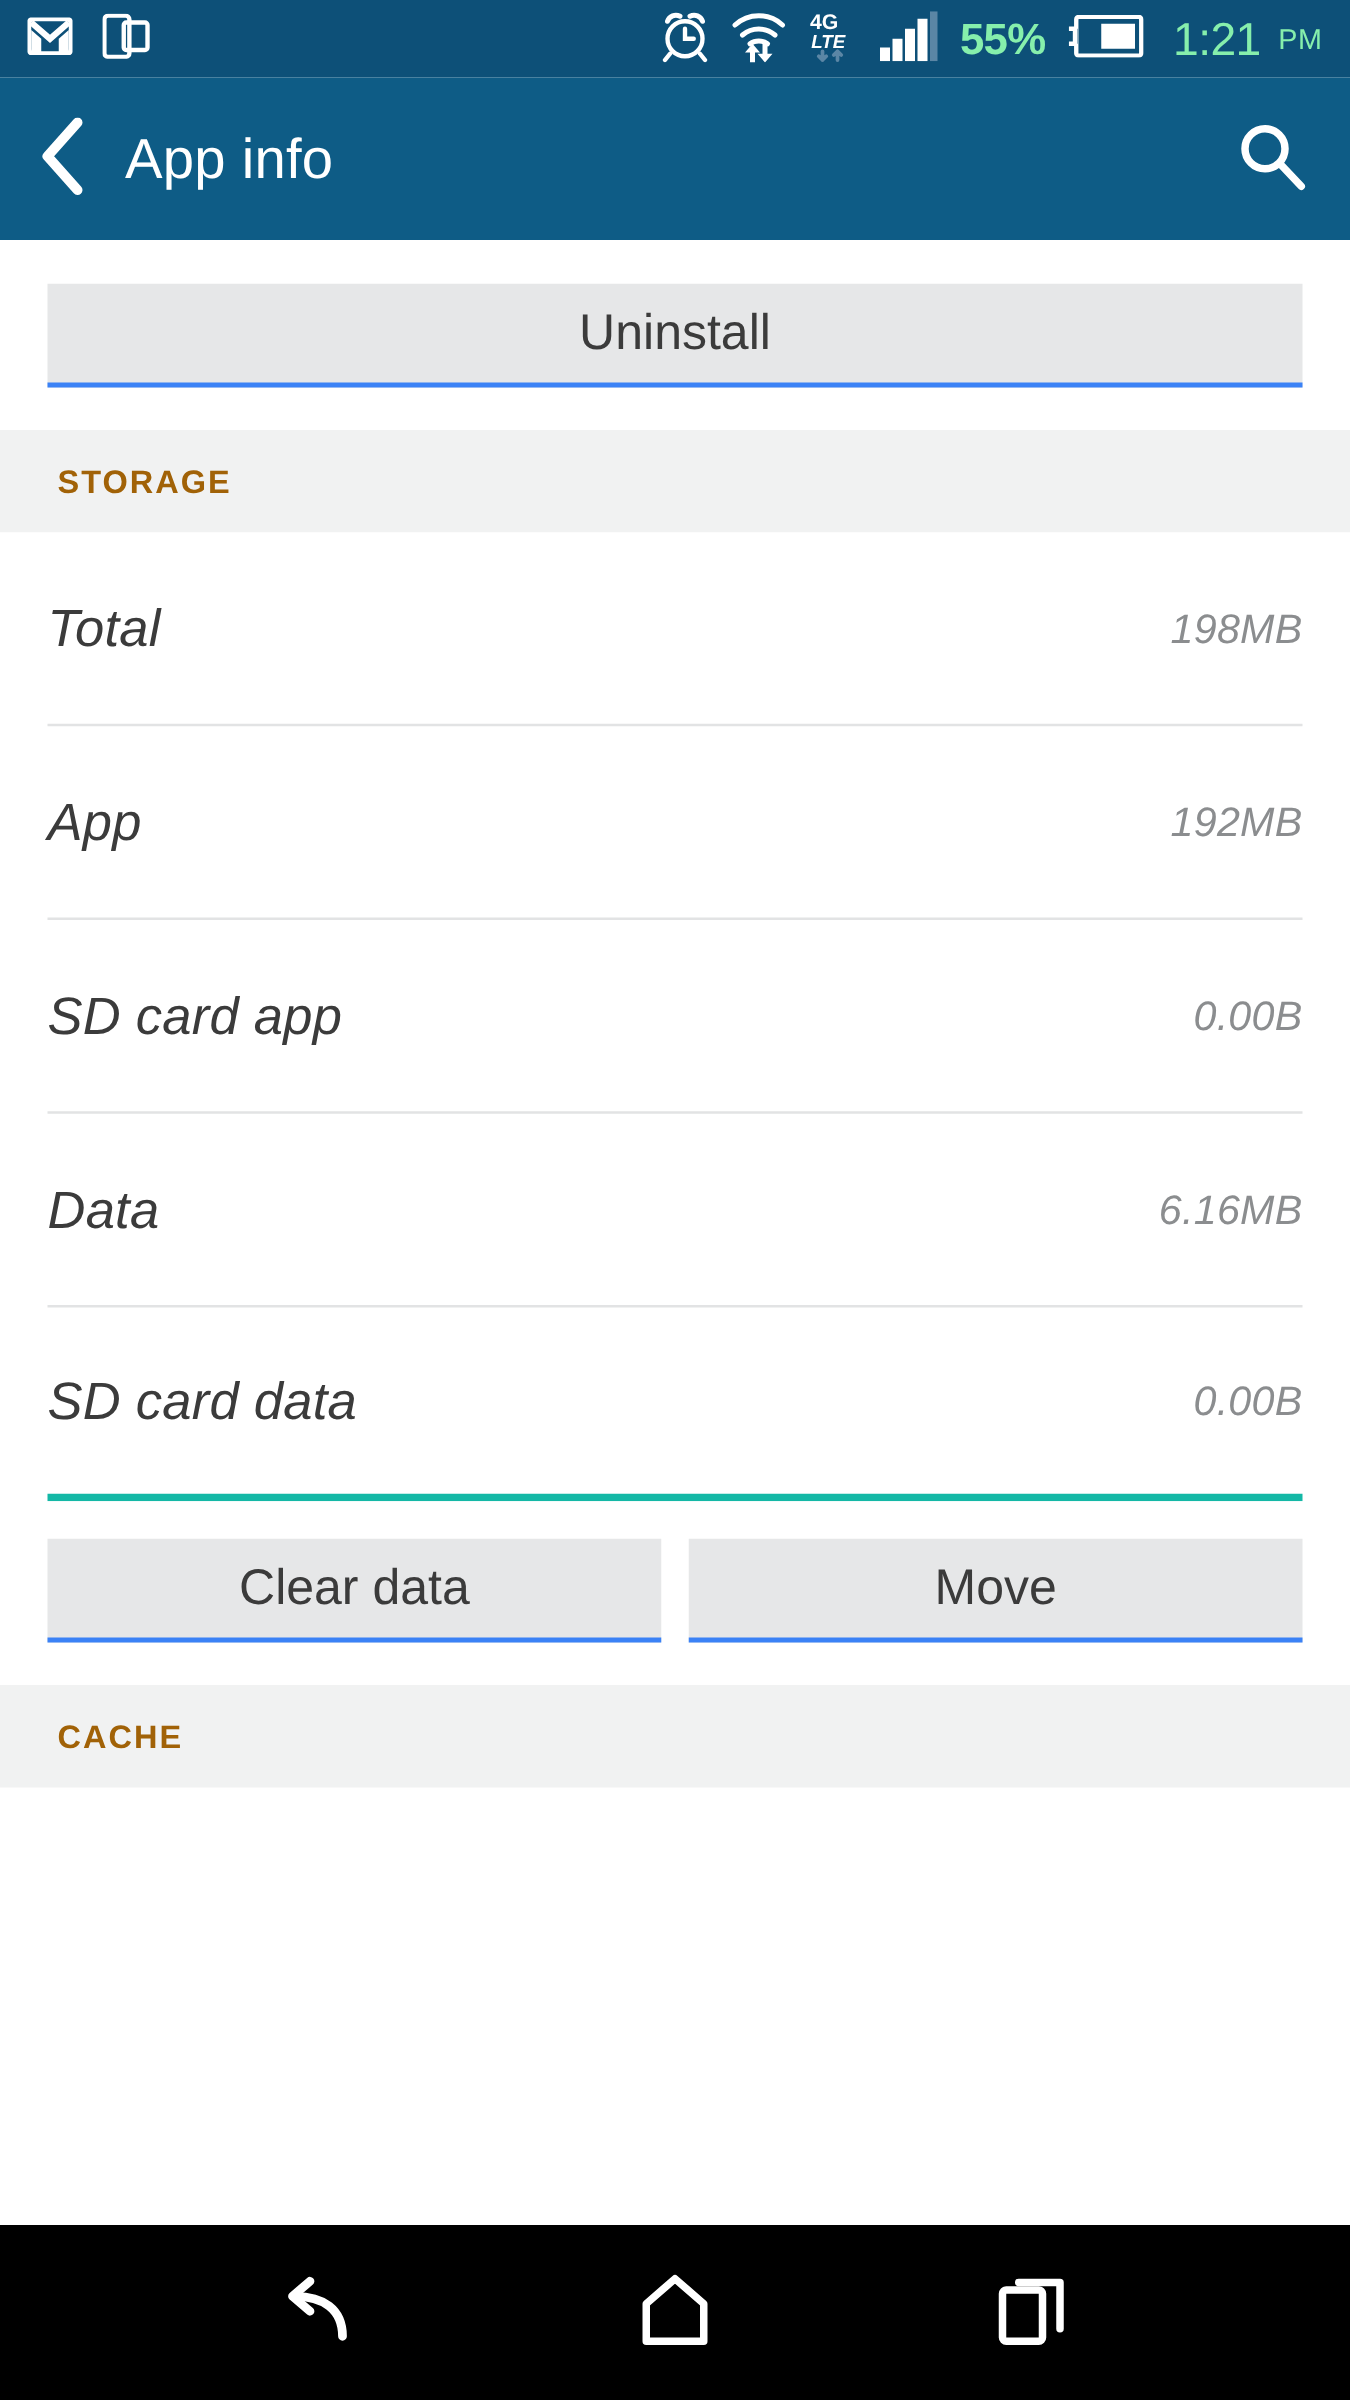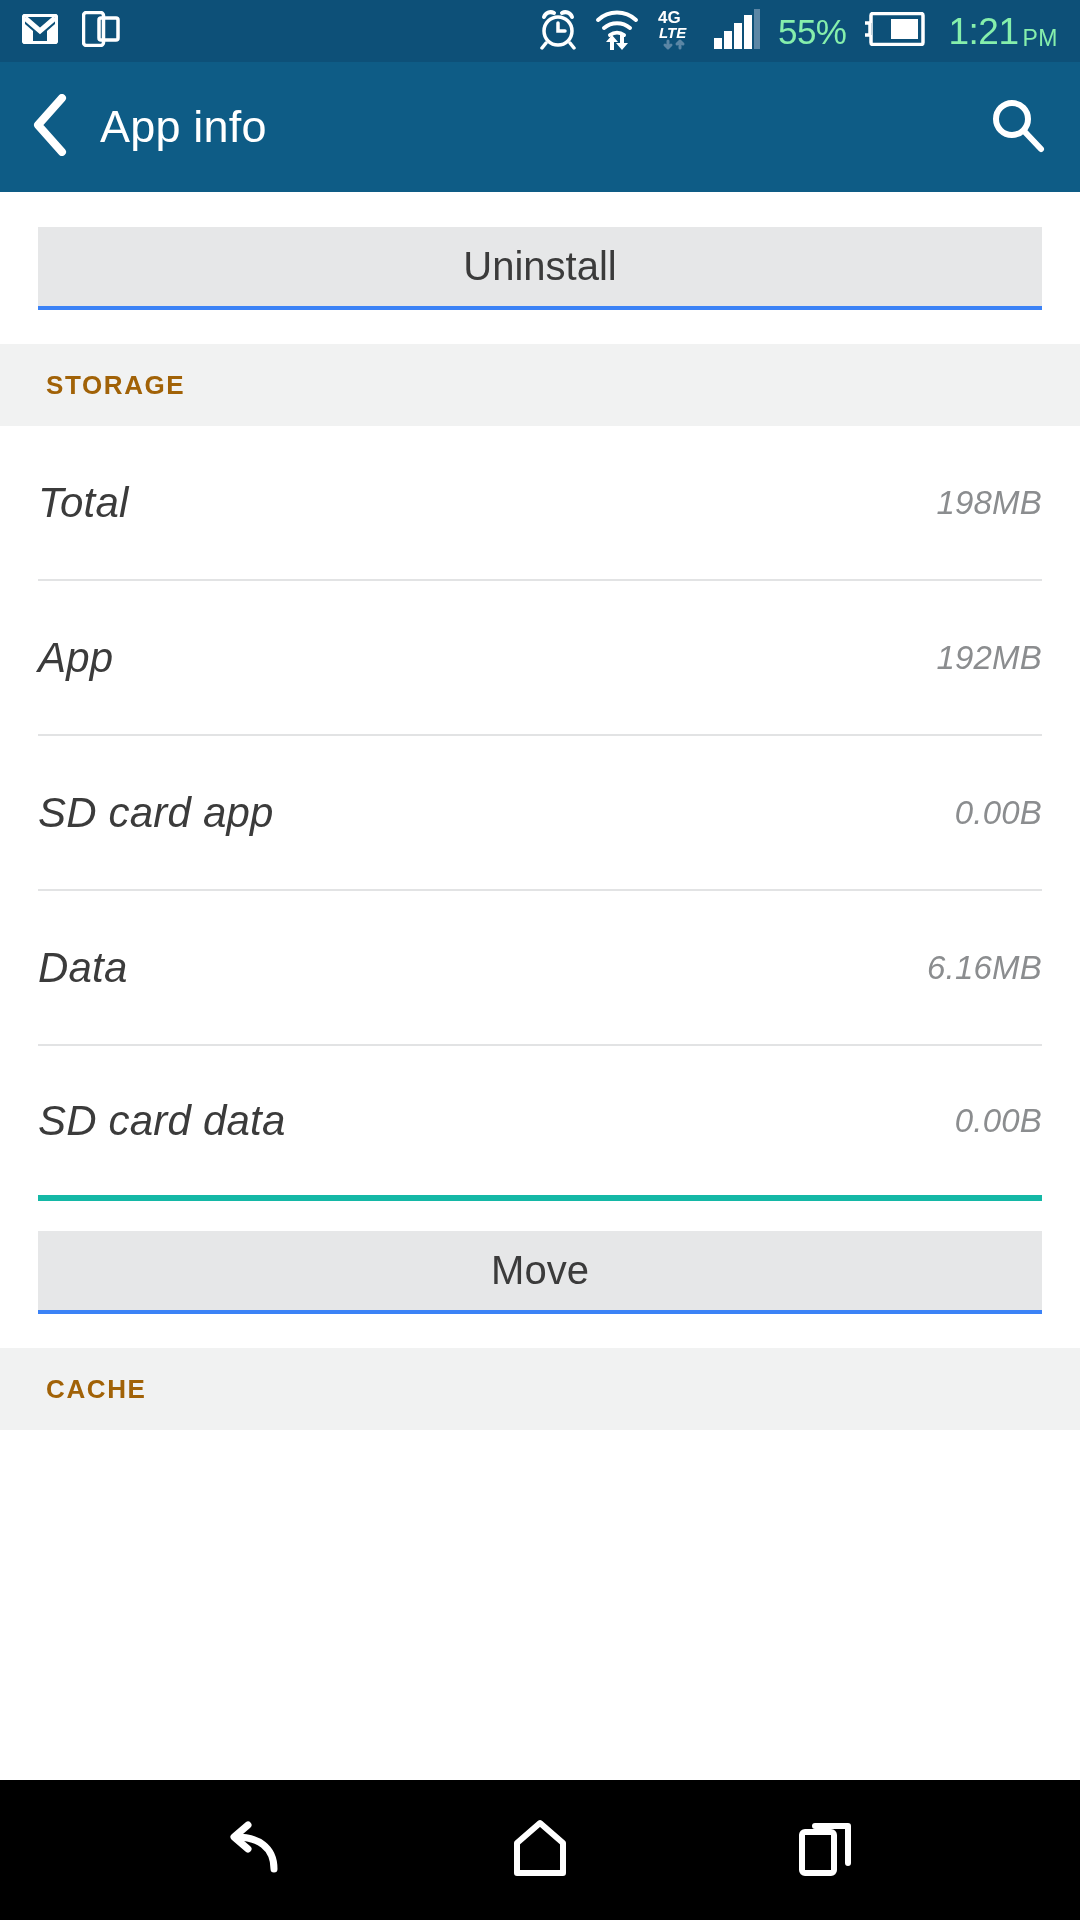--- a/index.html
+++ b/index.html
@@ -18,32 +18,32 @@
     display:flex;
     align-items:center;
     padding:0 22px;
     color:#86efac;
   }
   .status-left{ display:flex; align-items:center; gap:24px; }
   .status-right{ margin-left:auto; display:flex; align-items:center; gap:17px; }
   .sb-icon{ display:block; }
   .status-pct{
     font-size:35px;
-    font-weight:400;
+    font-weight:700;
     letter-spacing:-0.5px;
     line-height:1;
     margin-right:2px;
   }
   .status-time{
     font-size:37px;
     line-height:1;
     letter-spacing:-0.5px;
     display:flex;
-    align-items:flex-end;
-    gap:4px;
+    align-items:center;
+    gap:14px;
     margin-left:6px;
   }
   .status-ampm{ font-size:23px; letter-spacing:0.5px; }
 
   
   .app-bar{
     height:130px;
     background:#0e5c86;
     display:flex;
     align-items:center;
@@ -289,20 +289,21 @@
     </div>
 
     <div class="row">
       <span class="row-label">SD card data</span>
       <span class="row-value">0.00B</span>
     </div>
 
   </div>
 
   <div class="btn-pair">
+    <button class="flat-btn">Clear data</button>
     <button class="flat-btn">Move</button>
   </div>
 
   <div class="section-header">CACHE</div>
 
 </div>
 
 <div class="nav-bar">
 
   <span class="nav-btn">

